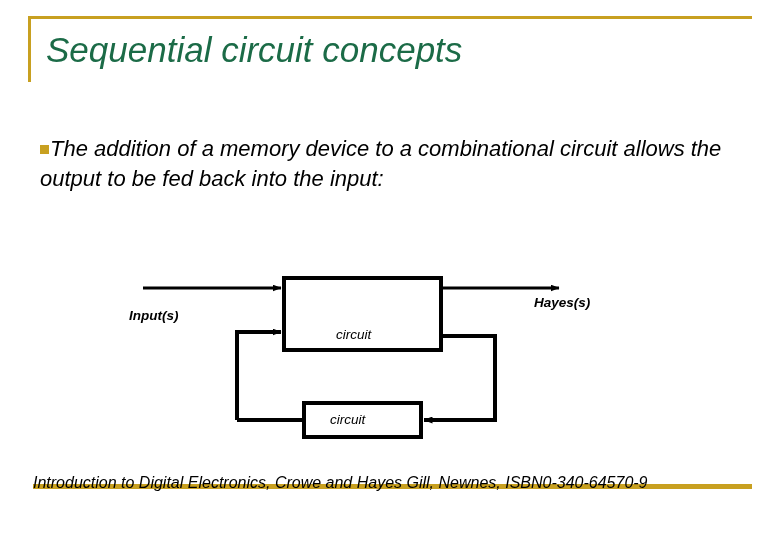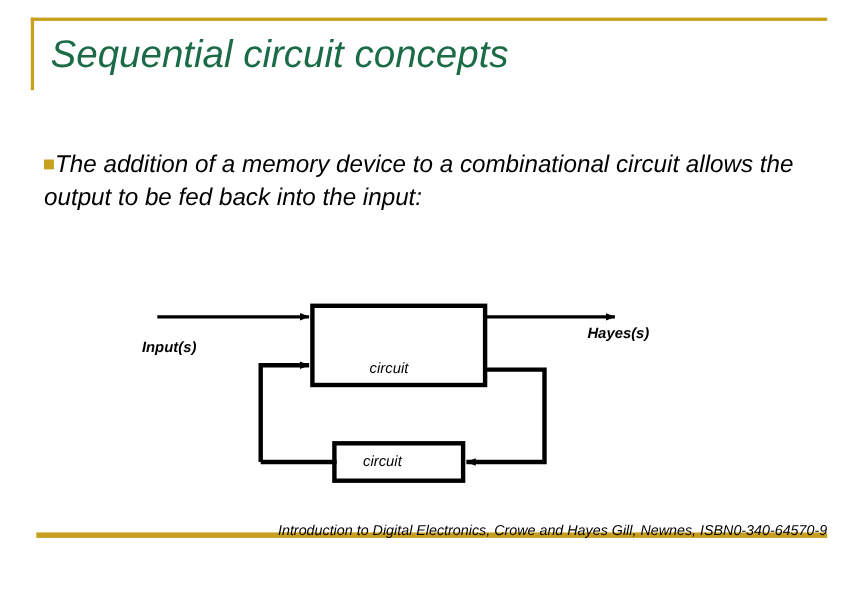--- a/index.html
+++ b/index.html
@@ -100,23 +100,23 @@
     top: 484px;
     width: 719px;
     height: 5px;
     background: #c8a020;
   }
   #footer-note {
     position: absolute;
     left: 33px;
     top: 474px;
     width: 719px;
-    text-align: right;
+    text-align: left;
     color: #000000;
-    font-size: 13px;
+    font-size: 16px;
     white-space: nowrap;
   }
 </style>
 </head>
 <body>
 
 <div id="slide">
 
   <div id="title-rule-top"></div>
   <div id="title-rule-left"></div>

